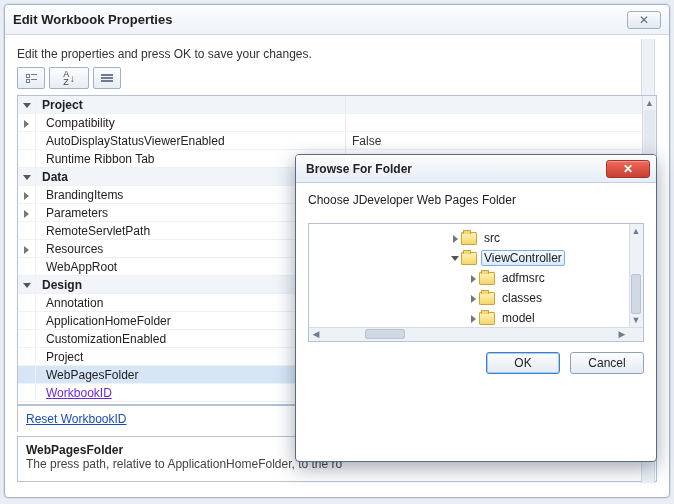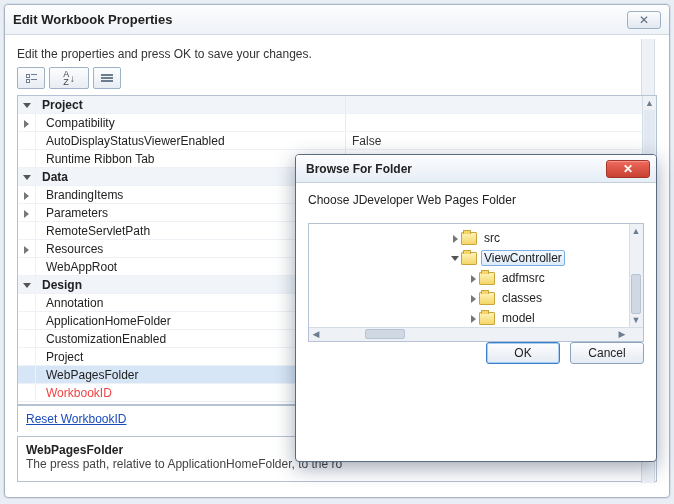--- a/index.html
+++ b/index.html
@@ -86,21 +86,21 @@
   .pg-key {
     flex: 0 0 310px;
     padding-left: 6px;
     border-right: 1px solid #e6ebf1;
     white-space: nowrap; overflow:hidden; text-overflow: ellipsis;
   }
   .pg-val { flex:1; padding-left: 6px; color:#333; white-space:nowrap; overflow:hidden;}
   .pg-row.cat { background:#f1f5fa; font-weight:bold; }
   .pg-row.cat .pg-key { color:#222; }
   .pg-row.child .pg-key { padding-left: 10px; }
-  .pg-row.dim .pg-key, .pg-row.dim .pg-val { color:#ef4444; }
+  .pg-row.dim .pg-key, .pg-row.dim .pg-val { color:#6d28d9;text-decoration:underline; }
   .pg-row.sel { background:#d7e6f7; }
   .tri { display:inline-block; width:0;height:0; }
   .tri-down { border-left:4px solid transparent; border-right:4px solid transparent; border-top:5px solid #555; position:relative; top:-1px;}
   .tri-right { border-top:4px solid transparent; border-bottom:4px solid transparent; border-left:5px solid #777; position:relative; top:1px;}
 
   .reset-area {
     border-top:1px solid #b5c2d3;
     border-left:1px solid #b5c2d3;
     border-right:1px solid #b5c2d3;
     padding: 6px 8px;
@@ -189,20 +189,21 @@
   .node-label { padding: 1px 3px; }
   .node-label.selected {
     border: 1px solid #7daee4;
     background: linear-gradient(#f2f8ff,#dceaf9);
     border-radius:2px;
     padding: 0 2px;
   }
 
   .dlg-btns {
     display:flex; justify-content:flex-end; gap:10px;
+    padding-top: 10px;
   }
   .btn {
     width:74px; height:22px;
     border:1px solid #8ea3bb;
     border-radius:3px;
     background: linear-gradient(#fdfdfe,#e4ebf3);
     display:flex; align-items:center; justify-content:center;
     font-size:12px;
   }
   .btn.primary {

